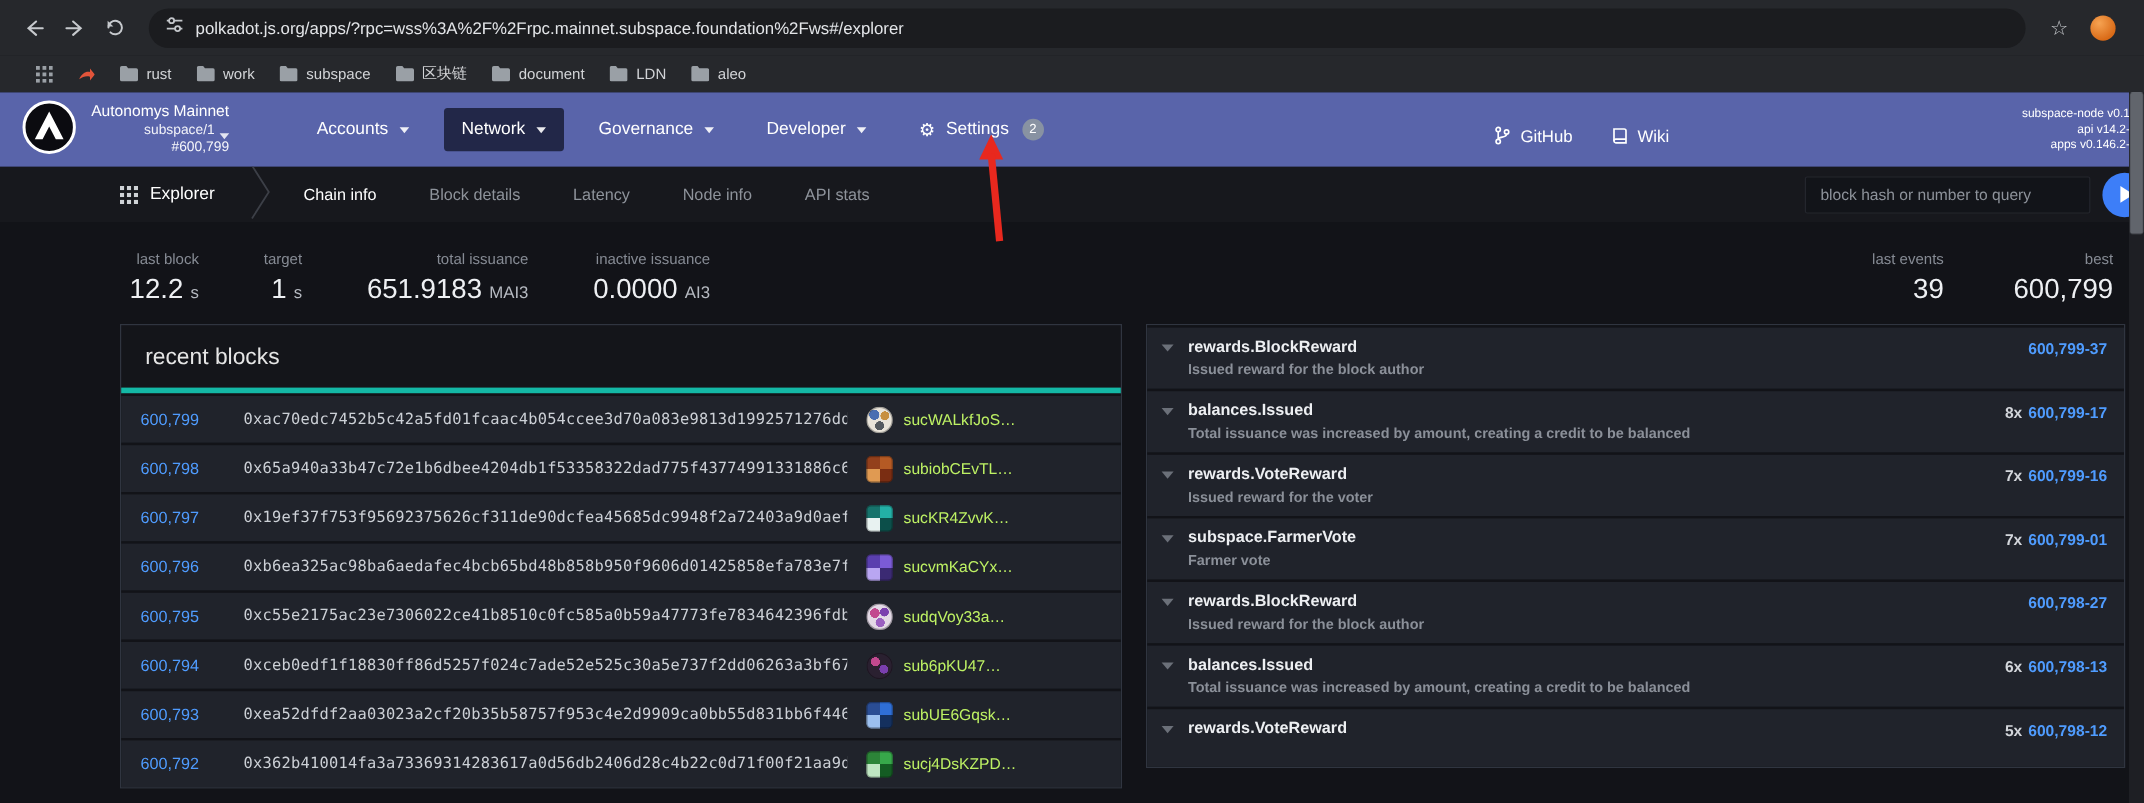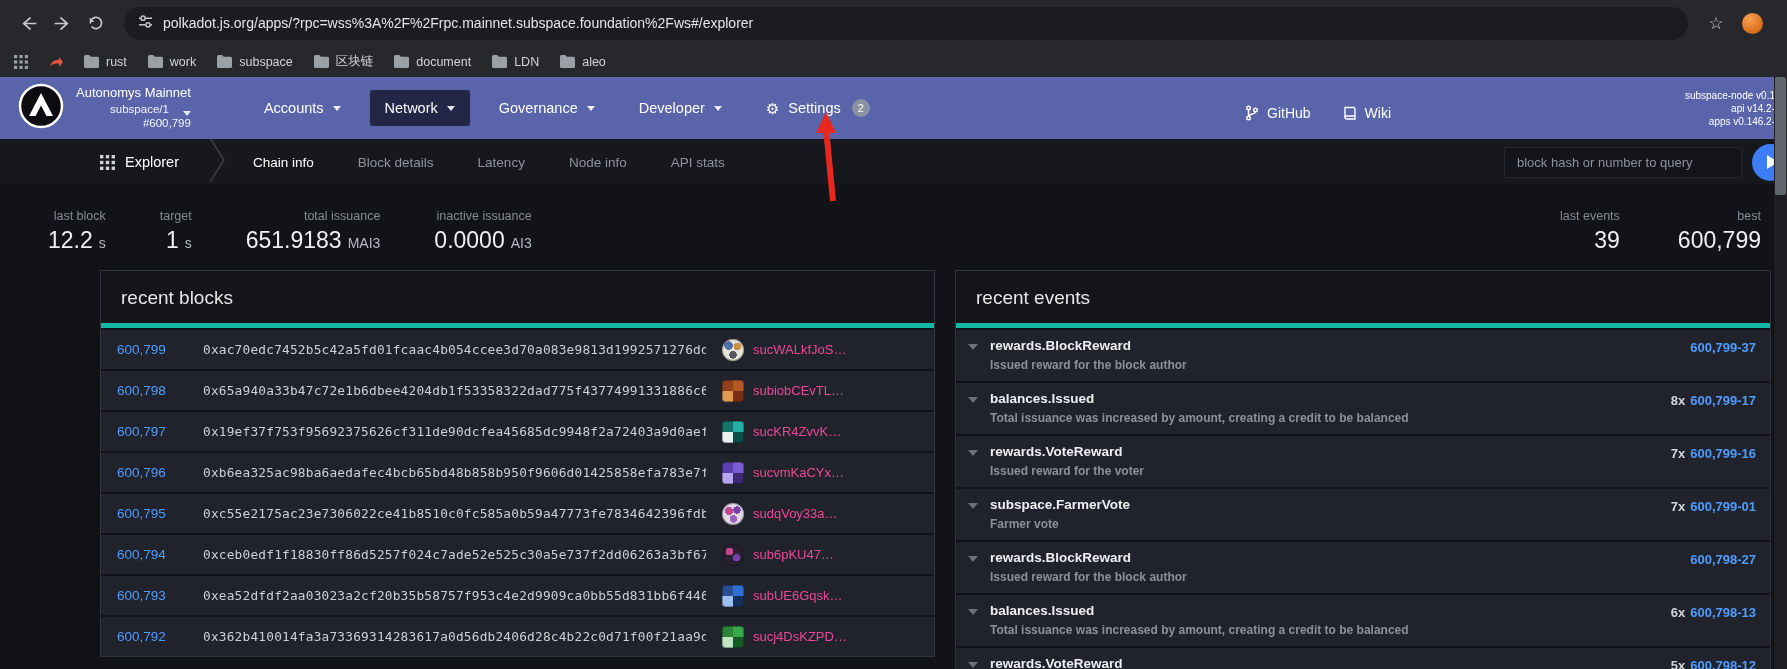--- a/index.html
+++ b/index.html
@@ -10,31 +10,31 @@
   body{background:#121318; font-family:"Liberation Sans",sans-serif;}
 
   
   .toolbar{height:46px;background:#26282c;display:flex;align-items:center;padding:0 12px;gap:2px;}
   .tb-icon{width:32px;height:32px;border-radius:50%;display:flex;align-items:center;justify-content:center;color:#c6c9cd;flex:none;cursor:pointer;}
   .url-pill{flex:1;height:33px;margin:0 10px;background:#1b1c1f;border-radius:17px;display:flex;align-items:center;padding:0 14px;gap:10px;min-width:0;cursor:text;}
   .url-text{color:#e3e5e8;font-size:14px;white-space:nowrap;overflow:hidden;}
   .ext-icon{width:21px;height:21px;border-radius:50%;background:radial-gradient(circle at 35% 30%,#f6a352,#d96a17 72%);margin:0 12px 0 8px;flex:none;cursor:pointer;}
   .star{font-size:17px;color:#c6c9cd;}
 
-  .bookmarks{height:31px;background:#26282c;display:flex;align-items:center;padding:0 14px;gap:21px;font-size:12.5px;color:#d2d4d7;}
+  .bookmarks{height:31px;background:#26282c;display:flex;align-items:center;padding:0 30px;gap:21px;font-size:12.5px;color:#d2d4d7;}
   .bm{display:flex;align-items:center;gap:7px;white-space:nowrap;cursor:pointer;}
 
   
   .page{position:relative;}
 
   .app-header{height:62px;background:var(--header-bg);display:flex;align-items:center;padding:0 18px;position:relative;color:#fff;}
   .logo{margin-right:12px;flex:none;cursor:pointer;}
   .chain-col{display:flex;flex-direction:column;align-items:flex-end;line-height:1.3;margin-right:58px;cursor:pointer;}
   .chain-name{font-size:13px;}
-  .chain-spec{font-size:11.5px;opacity:.92;display:flex;align-items:flex-end;gap:14px;}
+  .chain-spec{font-size:11.5px;opacity:.92;display:flex;align-items:flex-end;gap:4px;}
   .chain-best{font-size:11.5px;opacity:.95;}
   .caret{width:0;height:0;border-left:4px solid transparent;border-right:4px solid transparent;border-top:5px solid #fff;opacity:.9;}
   .menu{display:flex;align-items:center;gap:14px;}
   .menu-item{display:flex;align-items:center;gap:9px;font-size:14.5px;padding:10px 15px;border-radius:3px;cursor:pointer;white-space:nowrap;}
   .menu-item.active{background:#222748;}
   .gear{font-size:15px;line-height:1;}
   .badge{min-width:18px;height:18px;border-radius:50%;background:#8892a2;color:#fff;font-size:11px;display:flex;align-items:center;justify-content:center;margin-left:2px;padding:0 3px;}
   .hlinks{position:absolute;left:1245px;top:5px;height:100%;display:flex;gap:32px;align-items:center;}
   .hlink{display:flex;align-items:center;gap:8px;font-size:14px;cursor:pointer;}
   .versions{position:absolute;right:12px;top:50%;transform:translateY(-50%);display:flex;flex-direction:column;align-items:flex-end;font-size:10px;line-height:13px;white-space:nowrap;}
@@ -44,40 +44,40 @@
   .sep{margin:0 28px 0 30px;flex:none;}
   .tabs{display:flex;gap:44px;font-size:13.5px;color:#8e939b;}
   .tab{cursor:pointer;white-space:nowrap;}
   .tab.active{color:#ffffff;}
   .search{position:absolute;right:4px;top:0;height:46px;display:flex;align-items:center;gap:10px;}
   .search input{width:238px;height:31px;background:#121419;border:1px solid #24262d;border-radius:2px;color:#cfd2d7;padding:0 12px;font-size:13px;outline:none;}
   .search input::placeholder{color:#8d929a;}
   .submit{width:37px;height:37px;border-radius:50%;background:var(--submit-blue);position:relative;flex:none;cursor:pointer;margin-right:-6px;}
   .submit::after{content:"";position:absolute;left:15px;top:11px;border-left:11px solid #fff;border-top:7.5px solid transparent;border-bottom:7.5px solid transparent;}
 
-  .stats{display:flex;align-items:flex-start;padding:24px 26px 0 48px;height:85px;}
+  .stats{display:flex;align-items:flex-start;padding:24px 26px 0 108px;height:85px;}
   .stat{display:flex;flex-direction:column;align-items:flex-end;margin-right:54px;}
   .stats-right .stat{margin-right:0;}
   .stat .label{font-size:12.5px;color:#868b94;margin-bottom:4px;white-space:nowrap;}
   .stat .value{font-size:23px;color:#eef0f3;line-height:26px;display:flex;align-items:baseline;gap:6px;white-space:nowrap;}
   .stat .unit{font-size:14px;color:#b6bac1;}
   .stats-right{margin-left:auto;display:flex;gap:58px;}
 
   .content{display:flex;gap:20px;padding:0 16px 0 100px;align-items:flex-start;}
   .panel{border:1px solid #303540;background:#14151a;}
   .panel.blocks{width:835px;flex:none;}
   .panel.events{flex:1;min-width:0;}
   .panel-title{font-size:19px;color:#e5e5e5;padding:16px 20px 14px;border-bottom:5px solid #14b8a6;}
 
   .block-row{display:flex;align-items:center;height:41px;background:#20232b;border-top:2px solid #121318;padding:0 16px;}
   .block-num{width:86px;flex:none;color:var(--link-blue);font-size:13.5px;text-decoration:none;cursor:pointer;}
   .block-hash{flex:1;min-width:0;font-family:"DejaVu Sans Mono",monospace;font-size:12.8px;color:#ccd0d6;letter-spacing:.2px;white-space:nowrap;overflow:hidden;}
   .author{width:196px;flex:none;display:flex;align-items:center;gap:9px;margin-left:16px;cursor:pointer;}
   .identicon{width:22px;height:22px;flex:none;box-shadow:inset 0 0 0 1px rgba(0,0,0,.3);}
-  .author-name{font-size:13px;color:#ec4899;white-space:nowrap;overflow:hidden;}
+  .author-name{font-size:13px;color:#bef264;white-space:nowrap;overflow:hidden;}
 
   .brows .block-row:nth-child(1) .identicon{border-radius:50%;background:#e9e4da;background-image:radial-gradient(circle at 30% 30%,#4b6fb1 0 19%,transparent 20%),radial-gradient(circle at 70% 34%,#c78f3f 0 17%,transparent 18%),radial-gradient(circle at 50% 72%,#555a60 0 19%,transparent 20%);}
   .brows .block-row:nth-child(2) .identicon{border-radius:4px;background:conic-gradient(#b55a24 0 25%,#7a2d12 0 50%,#e09a52 0 75%,#93401c 0);}
   .brows .block-row:nth-child(3) .identicon{border-radius:4px;background:conic-gradient(#23b0a6 0 25%,#0c4f4a 0 50%,#e8f2f1 0 75%,#17736c 0);}
   .brows .block-row:nth-child(4) .identicon{border-radius:4px;background:conic-gradient(#7b5bd6 0 25%,#3b2a73 0 50%,#b9a6f2 0 75%,#5a3fae 0);}
   .brows .block-row:nth-child(5) .identicon{border-radius:50%;background:#e3d9e6;background-image:radial-gradient(circle at 32% 36%,#c2498f 0 19%,transparent 20%),radial-gradient(circle at 68% 32%,#7a3fae 0 17%,transparent 18%),radial-gradient(circle at 52% 72%,#9a5fc0 0 19%,transparent 20%);}
   .brows .block-row:nth-child(6) .identicon{border-radius:50%;background:#2a2030;background-image:radial-gradient(circle at 34% 34%,#c2498f 0 18%,transparent 19%),radial-gradient(circle at 66% 62%,#7a3fae 0 18%,transparent 19%);}
   .brows .block-row:nth-child(7) .identicon{border-radius:4px;background:conic-gradient(#2f6fd6 0 25%,#14305e 0 50%,#9cc0f0 0 75%,#2a4d94 0);}
   .brows .block-row:nth-child(8) .identicon{border-radius:4px;background:conic-gradient(#37a84a 0 25%,#145c23 0 50%,#bfe6c2 0 75%,#2c8438 0);}
 
@@ -410,21 +410,20 @@
           <span class="block-hash">0x362b410014fa3a73369314283617a0d56db2406d28c4b22c0d71f00f21aa9d70</span>
           <span class="author">
               <span class="identicon"></span>
               <span class="author-name">sucj4DsKZPD…</span>
             </span>
         </div>
       </div>
     </div>
 
     <div class="panel events">
-      <div class="panel-title">recent events</div>
       <div class="erows">
         <div class="event-row">
           <span class="expander">
               <i></i>
             </span>
           <span class="event-main">
               <div class="event-name">rewards.BlockReward</div>
               <div class="event-desc">Issued reward for the block author</div>
             </span>
           <span class="event-link-col"><span class="event-count"></span><a class="event-link">600,799-37</a></span>

